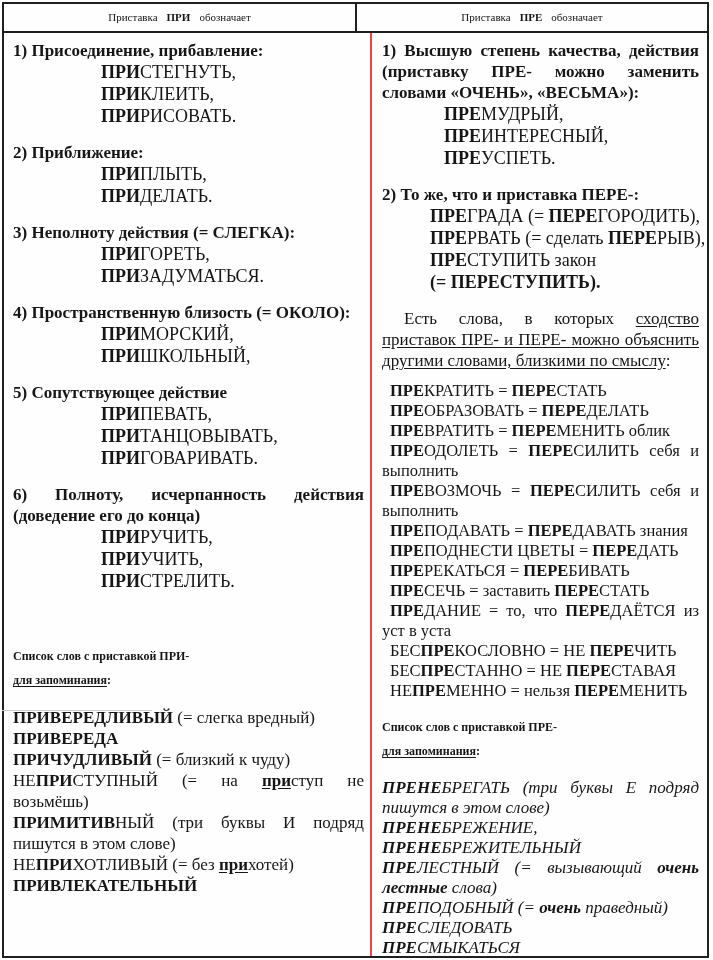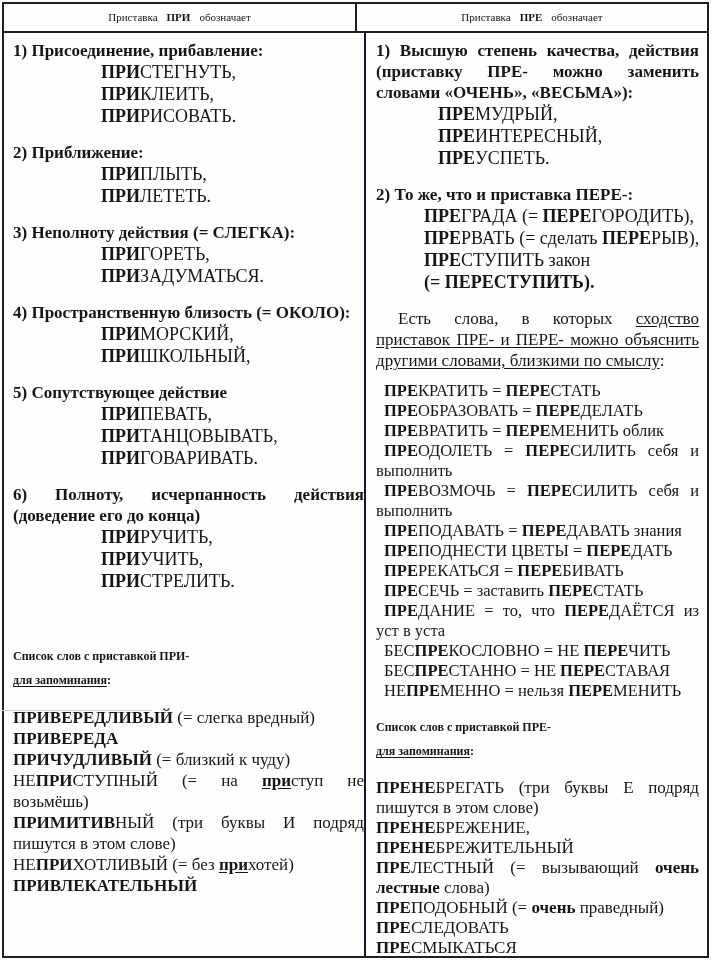--- a/index.html
+++ b/index.html
@@ -12,34 +12,34 @@
   .tbl{
     position:absolute;left:2px;top:2px;width:703px;height:952px;
     border:2px solid #1f1f1f;display:flex;flex-direction:column;background:#fefefe;
   }
   .hdr-row{display:flex;flex:0 0 27px;border-bottom:2px solid #1f1f1f;}
   .hdr{display:flex;align-items:center;justify-content:center;font-size:11px;line-height:1;gap:9px;}
   .hdr-l{flex:0 0 351px;border-right:2px solid #1f1f1f;}
   .hdr-r{flex:1 1 auto;}
   .body-row{display:flex;flex:1 1 auto;overflow:hidden;}
   .col{font-size:17px;line-height:21px;overflow:hidden;}
-  .col-l{flex:0 0 351px;border-right:2px solid #0f172a;padding:7px 0 0 9px;}
+  .col-l{flex:0 0 351px;border-right:2px solid #ef4444;padding:7px 6px 0 9px;}
   .col-r{flex:1 1 auto;padding:7px 8px 0 10px;}
   .b{font-weight:bold;}
   .u{text-decoration:underline;text-underline-offset:2px;}
   .label{font-weight:bold;text-align:justify;}
   .word{font-size:18px;line-height:22px;white-space:nowrap;}
   .item{margin-bottom:15px;}
   .para{text-align:justify;margin:4px 0 10px 0;}
   .para.ind{text-indent:22px;}
   .eqline{text-align:justify;text-indent:8px;line-height:20px;font-size:16.5px;}
   .listhead{margin-bottom:15px;}
   .lh{font-weight:bold;font-size:12px;line-height:24px;}
   .wline{text-align:justify;line-height:21px;font-size:17px;}
-  .col-r .wline{line-height:20px;}
+  .col-r .wline{line-height:20px;font-style:italic;}
   .artifact-line{position:absolute;left:2px;top:710px;width:150px;height:1px;background:#cfcfcf;}
 </style>
 </head>
 <body>
 
 <div class="tbl">
   <div class="hdr-row">
     <div class="hdr hdr-l" id="hdr-left">
         <span>Приставка </span>
         <span class="b">ПРИ</span>
@@ -55,21 +55,21 @@
     <div class="col col-l" id="col-left">
         <div class="item">
           <div class="label"><span class="b">1) Присоединение, прибавление:</span></div>
           <div class="word" style="padding-left: 88px;"><span class="b">ПРИ</span><span>СТЕГНУТЬ,</span></div>
           <div class="word" style="padding-left: 88px;"><span class="b">ПРИ</span><span>КЛЕИТЬ,</span></div>
           <div class="word" style="padding-left: 88px;"><span class="b">ПРИ</span><span>РИСОВАТЬ.</span></div>
         </div>
         <div class="item">
           <div class="label"><span class="b">2) Приближение:</span></div>
           <div class="word" style="padding-left: 88px;"><span class="b">ПРИ</span><span>ПЛЫТЬ,</span></div>
-          <div class="word" style="padding-left: 88px;"><span class="b">ПРИ</span><span>ЛЕТЕТЬ.</span></div>
+          <div class="word" style="padding-left: 88px;"><span class="b">ПРИ</span><span>ДЕЛАТЬ.</span></div>
         </div>
         <div class="item">
           <div class="label"><span class="b">3) Неполноту действия (= СЛЕГКА):</span></div>
           <div class="word" style="padding-left: 88px;"><span class="b">ПРИ</span><span>ГОРЕТЬ,</span></div>
           <div class="word" style="padding-left: 88px;"><span class="b">ПРИ</span><span>ЗАДУМАТЬСЯ.</span></div>
         </div>
         <div class="item">
           <div class="label"><span class="b">4) Пространственную близость (= ОКОЛО):</span></div>
           <div class="word" style="padding-left: 88px;"><span class="b">ПРИ</span><span>МОРСКИЙ,</span></div>
           <div class="word" style="padding-left: 88px;"><span class="b">ПРИ</span><span>ШКОЛЬНЫЙ,</span></div>

